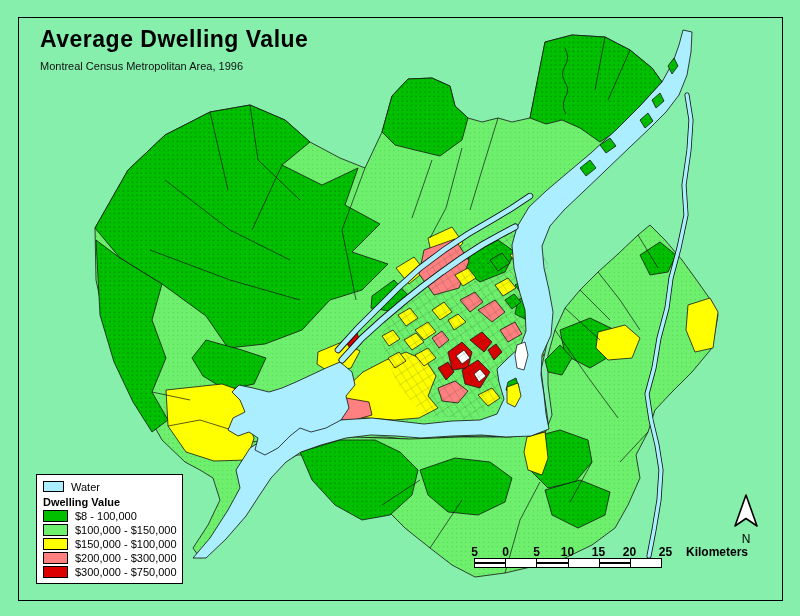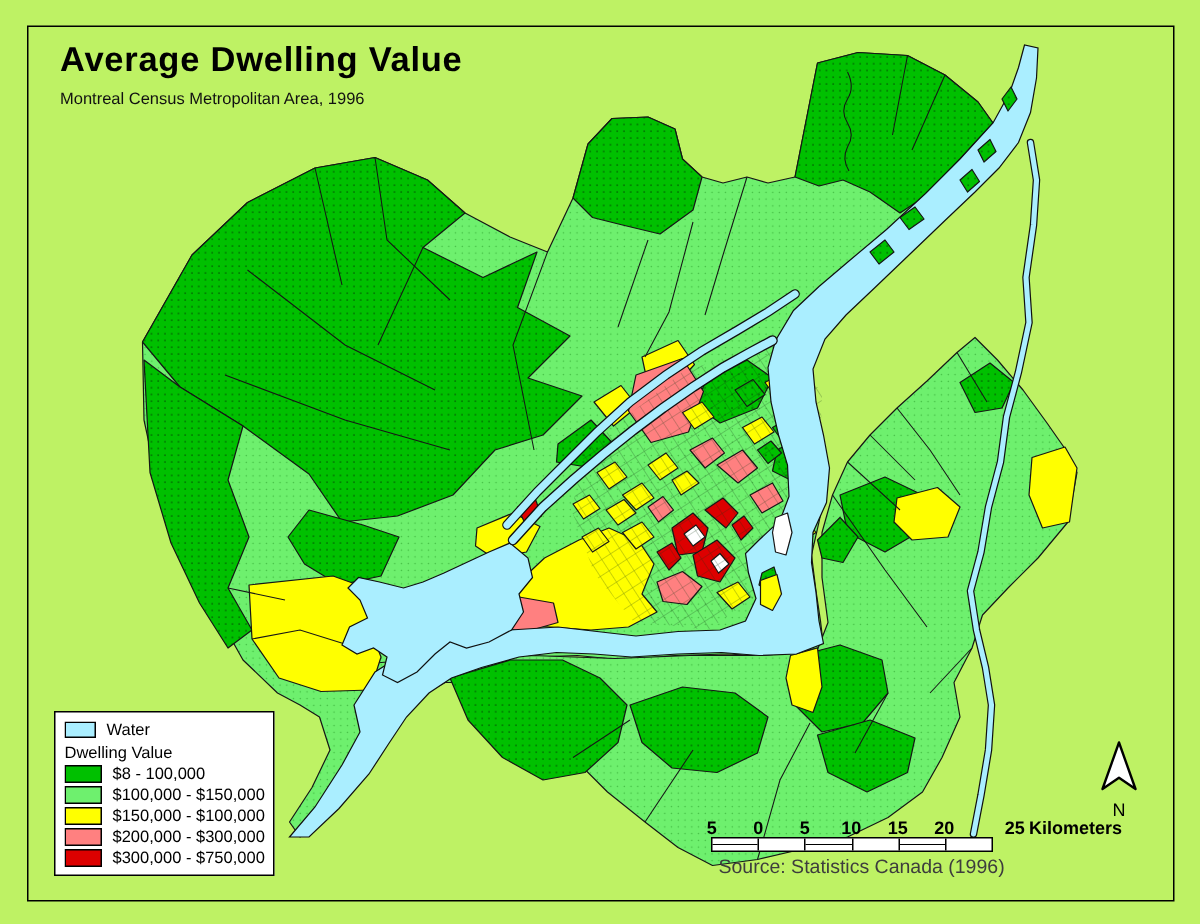--- a/index.html
+++ b/index.html
@@ -1,33 +1,33 @@
 <!DOCTYPE html>
 <html style="--water: #aaeeff; --c1: #00c000; --c2: #6ef06e; --c3: #ffff00; --c4: #ff8080; --c5: #dd0000;"><head>
 <meta charset="utf-8">
 <style>
   html,body{margin:0;padding:0;background:#fff;}
-  #stage{position:relative;width:800px;height:616px;background:#bef264;overflow:hidden;
+  #stage{position:relative;width:800px;height:616px;background:#86efac;overflow:hidden;
          font-family:"Liberation Sans",sans-serif;color:#000;}
   #neatline{position:absolute;left:18px;top:17px;width:763px;height:582px;border:1px solid #000;}
   #mapsvg{position:absolute;left:0;top:0;width:800px;height:616px;}
   .f1{fill:url(#pat1);}  .f2{fill:url(#pat2);}
   .f3{fill:var(--c3);}   .f4{fill:var(--c4);}
   .f5{fill:var(--c5);}   .fw{fill:var(--water);}
   .fwh{fill:#ffffff;}
   .ln{fill:none;stroke:#161616;stroke-width:0.7;}
   polygon,path.land{stroke:#161616;stroke-width:0.8;stroke-linejoin:round;}
   #title-block{position:absolute;left:40px;top:26px;}
   #map-title{font-size:23px;font-weight:bold;letter-spacing:0.5px;}
   #map-subtitle{font-size:11px;margin-top:7px;color:#111;}
   #legend{position:absolute;left:36px;top:474px;width:147px;height:110px;border:1px solid #000;
           background:#fff;box-sizing:border-box;padding:6px 0 0 6px;font-size:11px;}
   .leg-row{display:flex;align-items:flex-start;height:13px;margin-bottom:1px;}
   .leg-row svg{margin-right:7px;flex:0 0 auto;}
-  #legend-group-label{height:14px;line-height:14px;margin:1px 0 1px 0;}
+  #legend-group-label{height:14px;line-height:14px;margin:1px 0 1px 0;font-weight:bold;}
   #scalebar-wrap{position:absolute;left:454px;top:545px;width:330px;}
   #scale-labels{position:relative;height:13px;font-size:12px;font-weight:bold;}
   #scale-labels span{position:absolute;top:0;width:31px;text-align:center;}
   #scale-unit{position:absolute;left:232px;top:0;font-weight:bold;font-size:12px;}
   #scale-bar{position:absolute;left:20px;top:13px;width:186px;height:8px;border:1px solid #000;
              display:flex;background:#fff;}
   .seg{flex:1 1 auto;border-left:1px solid #000;}
   .seg:first-child{border-left:none;}
   .seg.rail{background:linear-gradient(to bottom,transparent 0 42%,#000 42% 58%,transparent 58% 100%);}
   #source-note{position:absolute;left:479px;top:570px;font-size:13px;color:#3d3d3d;}
@@ -234,34 +234,33 @@
   </div>
 
   <div id="scalebar-wrap">
     <div id="scale-labels">
       <span style="left:5px">5</span>
       <span style="left:36px">0</span>
       <span style="left:67px">5</span>
       <span style="left:98px">10</span>
       <span style="left:129px">15</span>
       <span style="left:160px">20</span>
-      <span style="left:207px">25</span>
+      <span style="left:196px">25</span>
       <span id="scale-unit">Kilometers</span>
     </div>
     <div id="scale-bar">
       <div class="seg rail"></div>
       <div class="seg"></div>
       <div class="seg rail"></div>
       <div class="seg"></div>
       <div class="seg rail"></div>
       <div class="seg"></div>
     </div>
   </div>
 
-  <div id="source-note">Source: Statistics Canada (1996)</div>
 
   <div id="north-arrow">
     <svg width="36" height="38">
       <path d="M18,3 L29,34 L18,26.5 L7,34 Z" fill="#ffffff" stroke="#000" stroke-width="1.6" stroke-linejoin="round"></path>
     </svg>
     <div id="north-label">N</div>
   </div>
 </div>
 
 </body></html>

